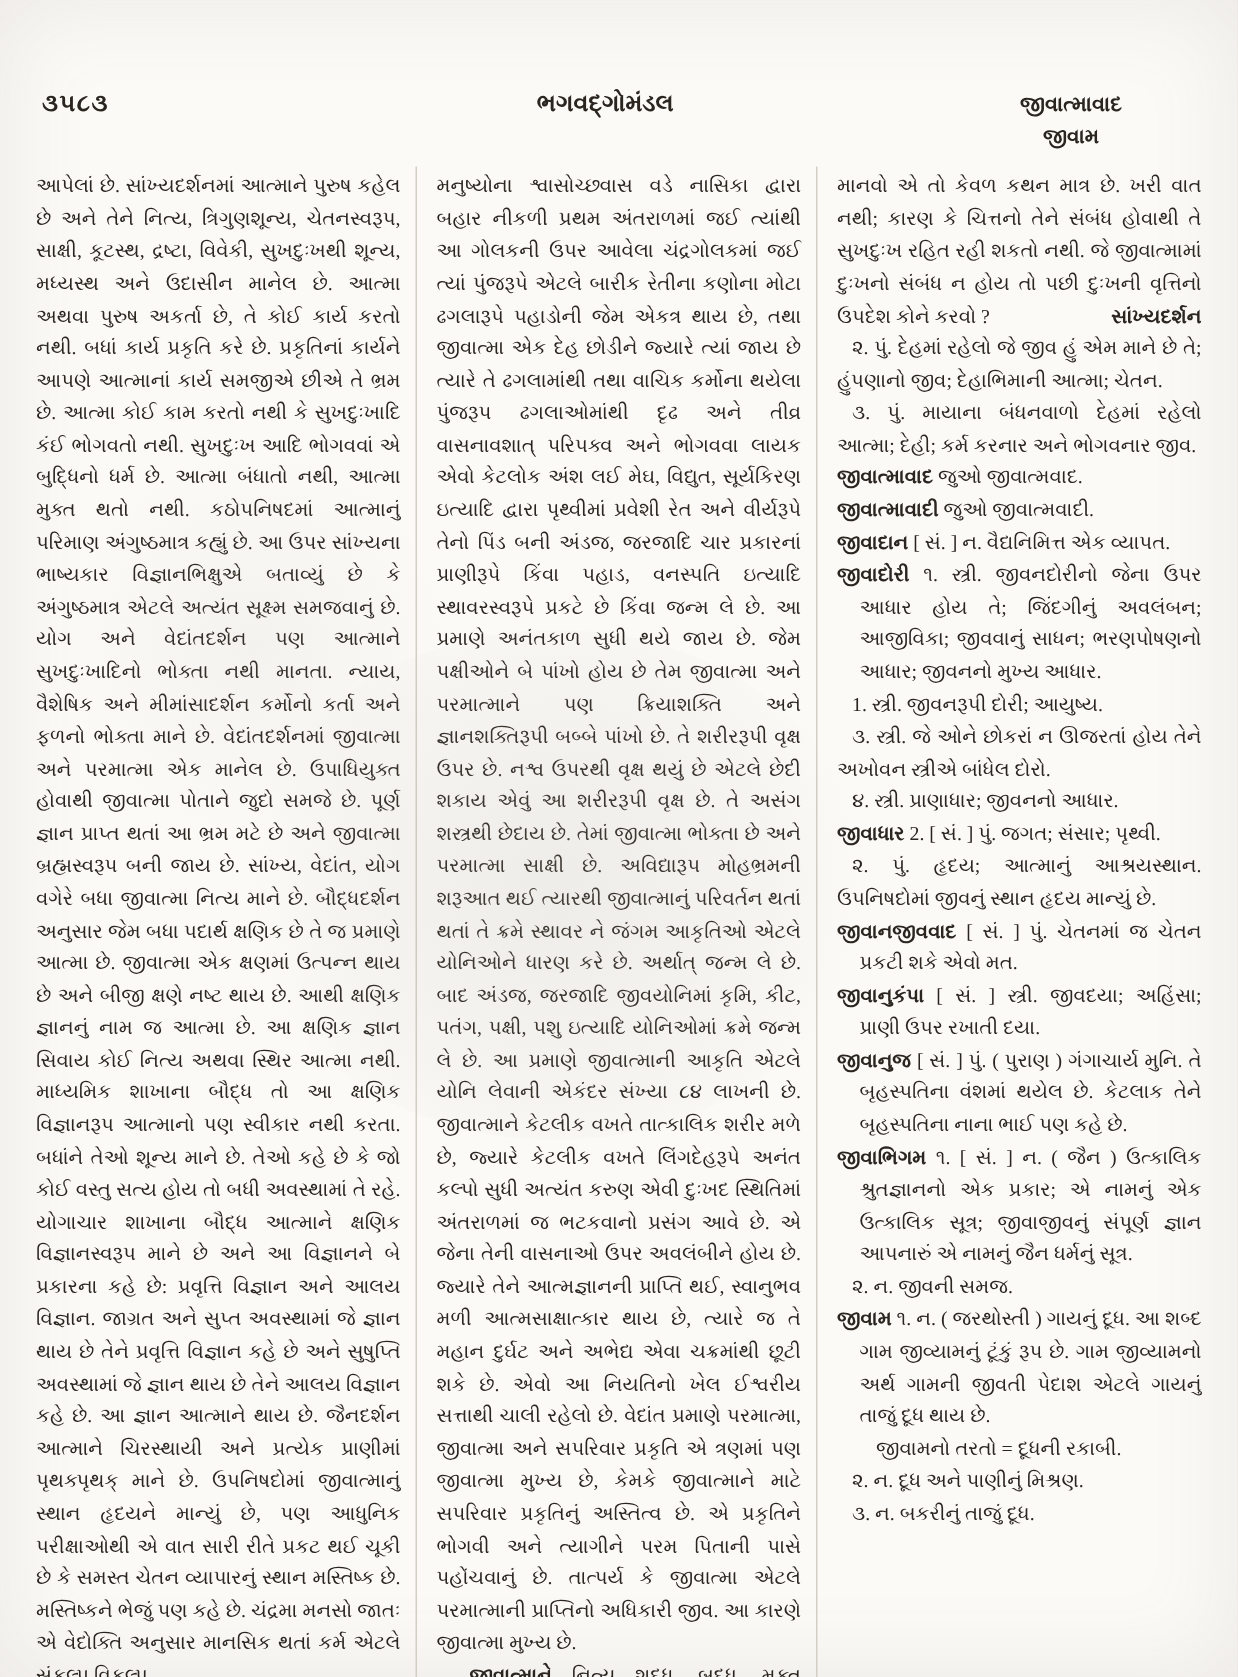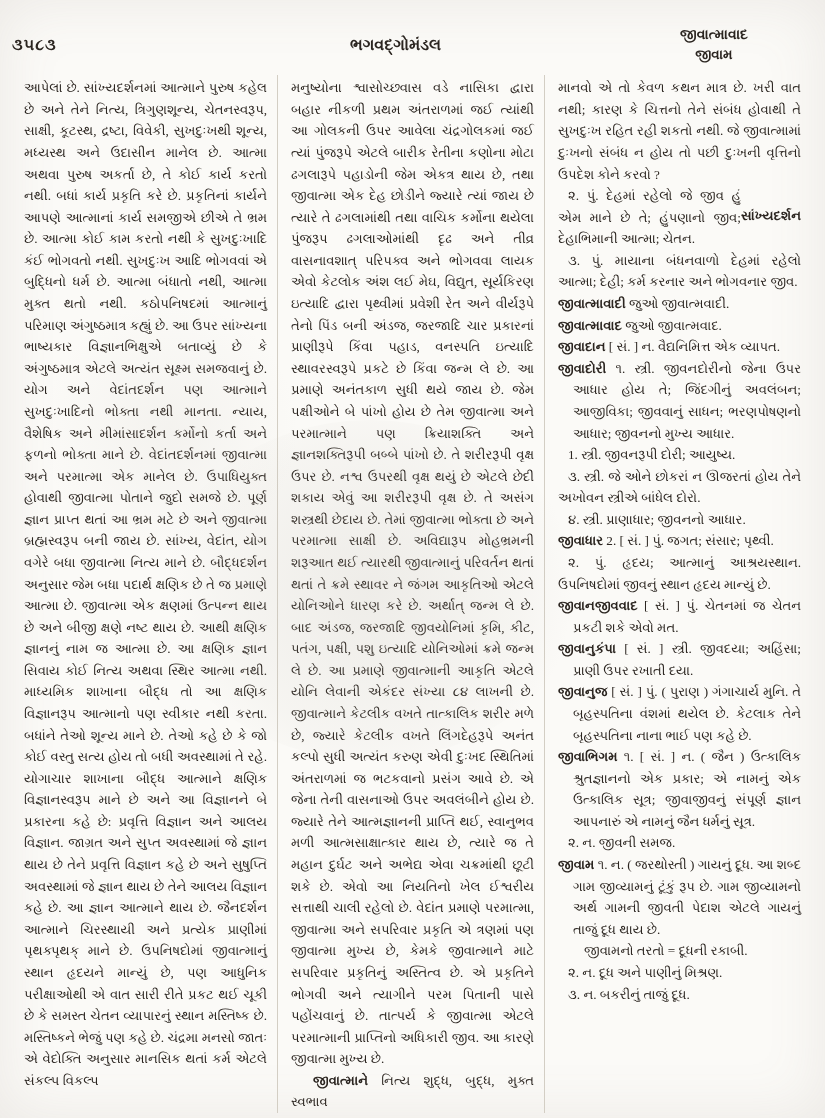--- a/index.html
+++ b/index.html
@@ -4,33 +4,33 @@
 <style>
   html,body{margin:0;padding:0;}
   body{width:825px;height:1118px;background:#e9e7e2;font-family:"Liberation Serif","DejaVu Serif",serif;}
   .page{position:relative;width:825px;height:1118px;background:#fbfaf7;color:#2b2520;overflow:hidden;
         box-shadow:inset 0 0 60px rgba(120,110,95,.12);}
   .watermark{position:absolute;top:420px;left:160px;width:420px;height:340px;border-radius:50%;
         background:radial-gradient(circle,rgba(180,175,165,.18) 0%,rgba(180,175,165,.07) 55%,transparent 75%);
         pointer-events:none;}
   .watermark2{position:absolute;top:300px;left:40px;width:260px;height:260px;border-radius:50%;
         background:radial-gradient(circle,rgba(180,175,165,.10) 0%,transparent 70%);pointer-events:none;}
-  .header{display:flex;align-items:center;padding:24px 26px 4px 12px;}
+  .header{display:flex;align-items:flex-start;padding:24px 26px 4px 28px;margin-top:36px;}
   .pagenum{width:150px;font-size:16px;font-weight:bold;letter-spacing:1px;}
   .booktitle{flex:1;text-align:center;font-size:16px;font-weight:bold;}
   .guide{width:170px;text-align:center;font-weight:bold;font-size:14px;line-height:1.5;}
   .guide .g2{font-size:13.5px;}
   .columns{display:flex;align-items:stretch;padding:6px 14px 0 20px;}
   .col{width:33.33%;text-align:justify;font-size:13.2px;line-height:1.635;
        padding:2px 10px 0 4px;hyphens:none;}
   .col.mid,.col.right{border-left:1px solid #d3cec4;padding-left:13px;}
   .col p{margin:0 0 0 0;}
   .prose{text-align:justify;}
   .cont-p{margin-bottom:7px;}
-  .attrib{float:right;font-weight:bold;margin-top:41px;}
+  .attrib{float:right;font-weight:bold;}
   .mid-p2{text-indent:22px;margin-top:9px;}
   .mid-p2 b{font-weight:bold;}
   .entry-p{padding-left:15px;text-indent:-15px;margin-bottom:7.5px;}
   .entry-p b{font-weight:bold;}
   .sense-p{text-indent:10px;margin-bottom:7.5px;}
   .idiom-p{text-indent:26px;margin-bottom:7.5px;}
 </style>
 </head>
 <body>
 
@@ -57,22 +57,22 @@
       <p>મનુષ્યોના શ્વાસોચ્છ્વાસ વડે નાસિકા દ્વારા બહાર નીકળી પ્રથમ અંતરાળમાં જઈ ત્યાંથી આ ગોલકની ઉપર આવેલા ચંદ્રગોલકમાં જઈ ત્યાં પુંજરૂપે એટલે બારીક રેતીના કણોના મોટા ઢગલારૂપે પહાડોની જેમ એકત્ર થાય છે, તથા જીવાત્મા એક દેહ છોડીને જ્યારે ત્યાં જાય છે ત્યારે તે ઢગલામાંથી તથા વાચિક કર્મોના થયેલા પુંજરૂપ ઢગલાઓમાંથી દૃઢ અને તીવ્ર વાસનાવશાત્ પરિપક્વ અને ભોગવવા લાયક એવો કેટલોક અંશ લઈ મેઘ, વિદ્યુત, સૂર્યકિરણ ઇત્યાદિ દ્વારા પૃથ્વીમાં પ્રવેશી રેત અને વીર્યરૂપે તેનો પિંડ બની અંડજ, જરજાદિ ચાર પ્રકારનાં પ્રાણીરૂપે કિંવા પહાડ, વનસ્પતિ ઇત્યાદિ સ્થાવરસ્વરૂપે પ્રકટે છે કિંવા જન્મ લે છે. આ પ્રમાણે અનંતકાળ સુધી થયે જાય છે. જેમ પક્ષીઓને બે પાંખો હોય છે તેમ જીવાત્મા અને પરમાત્માને પણ ક્રિયાશક્તિ અને જ્ઞાનશક્તિરૂપી બબ્બે પાંખો છે. તે શરીરરૂપી વૃક્ષ ઉપર છે. નશ્વ ઉપરથી વૃક્ષ થયું છે એટલે છેદી શકાય એવું આ શરીરરૂપી વૃક્ષ છે. તે અસંગ શસ્ત્રથી છેદાય છે. તેમાં જીવાત્મા ભોક્તા છે અને પરમાત્મા સાક્ષી છે. અવિદ્યારૂપ મોહભ્રમની શરૂઆત થઈ ત્યારથી જીવાત્માનું પરિવર્તન થતાં થતાં તે ક્રમે સ્થાવર ને જંગમ આકૃતિઓ એટલે યોનિઓને ધારણ કરે છે. અર્થાત્ જન્મ લે છે. બાદ અંડજ, જરજાદિ જીવયોનિમાં કૃમિ, કીટ, પતંગ, પક્ષી, પશુ ઇત્યાદિ યોનિઓમાં ક્રમે જન્મ લે છે. આ પ્રમાણે જીવાત્માની આકૃતિ એટલે યોનિ લેવાની એકંદર સંખ્યા ૮૪ લાખની છે. જીવાત્માને કેટલીક વખતે તાત્કાલિક શરીર મળે છે, જ્યારે કેટલીક વખતે લિંગદેહરૂપે અનંત કલ્પો સુધી અત્યંત કરુણ એવી દુઃખદ સ્થિતિમાં અંતરાળમાં જ ભટકવાનો પ્રસંગ આવે છે. એ જેના તેની વાસનાઓ ઉપર અવલંબીને હોય છે. જ્યારે તેને આત્મજ્ઞાનની પ્રાપ્તિ થઈ, સ્વાનુભવ મળી આત્મસાક્ષાત્કાર થાય છે, ત્યારે જ તે મહાન દુર્ઘટ અને અભેદ્ય એવા ચક્રમાંથી છૂટી શકે છે. એવો આ નિયતિનો ખેલ ઈશ્વરીય સત્તાથી ચાલી રહેલો છે. વેદાંત પ્રમાણે પરમાત્મા, જીવાત્મા અને સપરિવાર પ્રકૃતિ એ ત્રણમાં પણ જીવાત્મા મુખ્ય છે, કેમકે જીવાત્માને માટે સપરિવાર પ્રકૃતિનું અસ્તિત્વ છે. એ પ્રકૃતિને ભોગવી અને ત્યાગીને પરમ પિતાની પાસે પહોંચવાનું છે. તાત્પર્ય કે જીવાત્મા એટલે પરમાત્માની પ્રાપ્તિનો અધિકારી જીવ. આ કારણે જીવાત્મા મુખ્ય છે.</p>
       <p class="mid-p2"><b>જીવાત્માને</b><span> નિત્ય શુદ્ધ, બુદ્ધ, મુક્ત સ્વભાવ</span></p>
     </div>
 
     <div class="col right">
       <p class="cont-p"><span>માનવો એ તો કેવળ કથન માત્ર છે. ખરી વાત નથી; કારણ કે ચિત્તનો તેને સંબંધ હોવાથી તે સુખદુઃખ રહિત રહી શકતો નથી. જે જીવાત્મામાં દુઃખનો સંબંધ ન હોય તો પછી દુઃખની વૃત્તિનો ઉપદેશ કોને કરવો ? </span><b class="attrib">સાંખ્યદર્શન</b></p>
 
       <p class="sense-p">૨. પું. દેહમાં રહેલો જે જીવ હું એમ માને છે તે; હુંપણાનો જીવ; દેહાભિમાની આત્મા; ચેતન.</p>
       <p class="sense-p">૩. પું. માયાના બંધનવાળો દેહમાં રહેલો આત્મા; દેહી; કર્મ કરનાર અને ભોગવનાર જીવ.</p>
 
+      <p class="entry-p"><b>જીવાત્માવાદ</b><span> જુઓ જીવાત્મવાદ.</span></p>
       <p class="entry-p"><b>જીવાત્માવાદી</b><span> જુઓ જીવાત્મવાદી.</span></p>
-      <p class="entry-p"><b>જીવાત્માવાદ</b><span> જુઓ જીવાત્મવાદ.</span></p>
       <p class="entry-p"><b>જીવાદાન</b><span> [ સં. ] ન. વૈદ્યનિમિત્ત એક વ્યાપત.</span></p>
       <p class="entry-p"><b>જીવાદોરી</b><span> ૧. સ્ત્રી. જીવનદોરીનો જેના ઉપર આધાર હોય તે; જિંદગીનું અવલંબન; આજીવિકા; જીવવાનું સાધન; ભરણપોષણનો આધાર; જીવનનો મુખ્ય આધાર.</span></p>
 
       <p class="sense-p">1. સ્ત્રી. જીવનરૂપી દોરી; આયુષ્ય.</p>
       <p class="sense-p">૩. સ્ત્રી. જે ઓને છોકરાં ન ઊજરતાં હોય તેને અખોવન સ્ત્રીએ બાંધેલ દોરો.</p>
       <p class="sense-p">૪. સ્ત્રી. પ્રાણાધાર; જીવનનો આધાર.</p>
 
       <p class="entry-p"><b>જીવાધાર</b><span> 2. [ સં. ] પું. જગત; સંસાર; પૃથ્વી.</span></p>
 
       <p class="sense-p">૨. પું. હૃદય; આત્માનું આશ્રયસ્થાન. ઉપનિષદોમાં જીવનું સ્થાન હૃદય માન્યું છે.</p>

